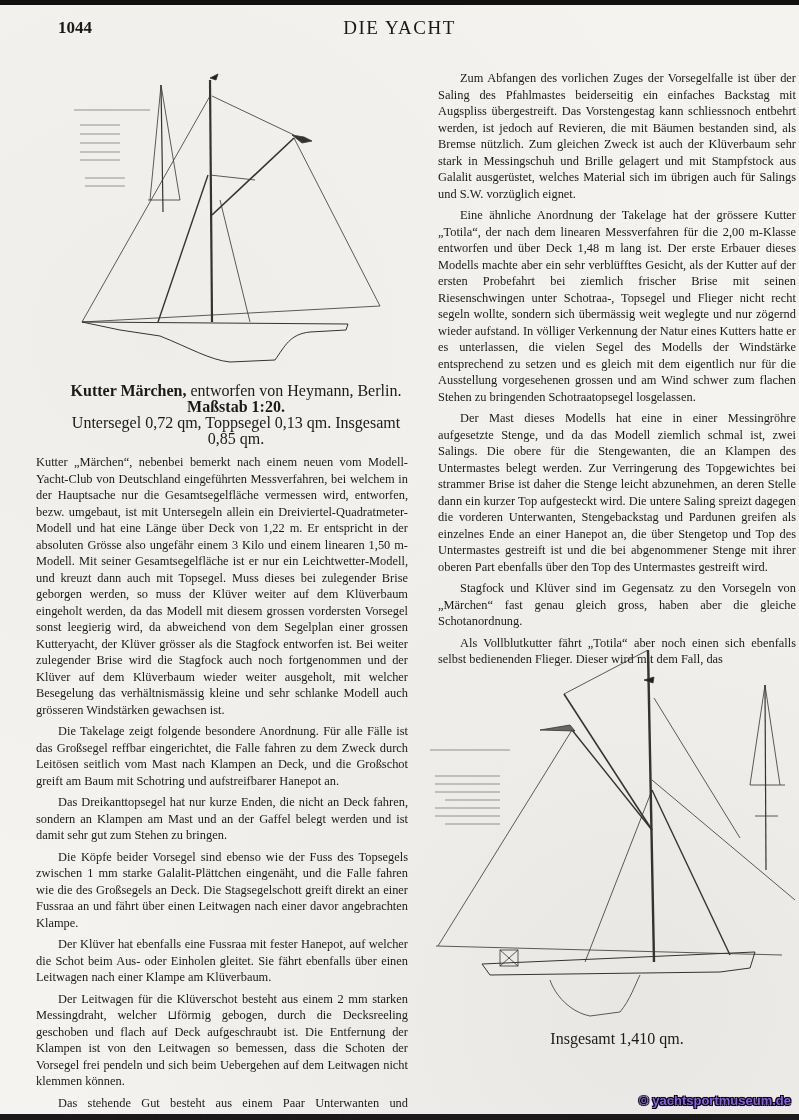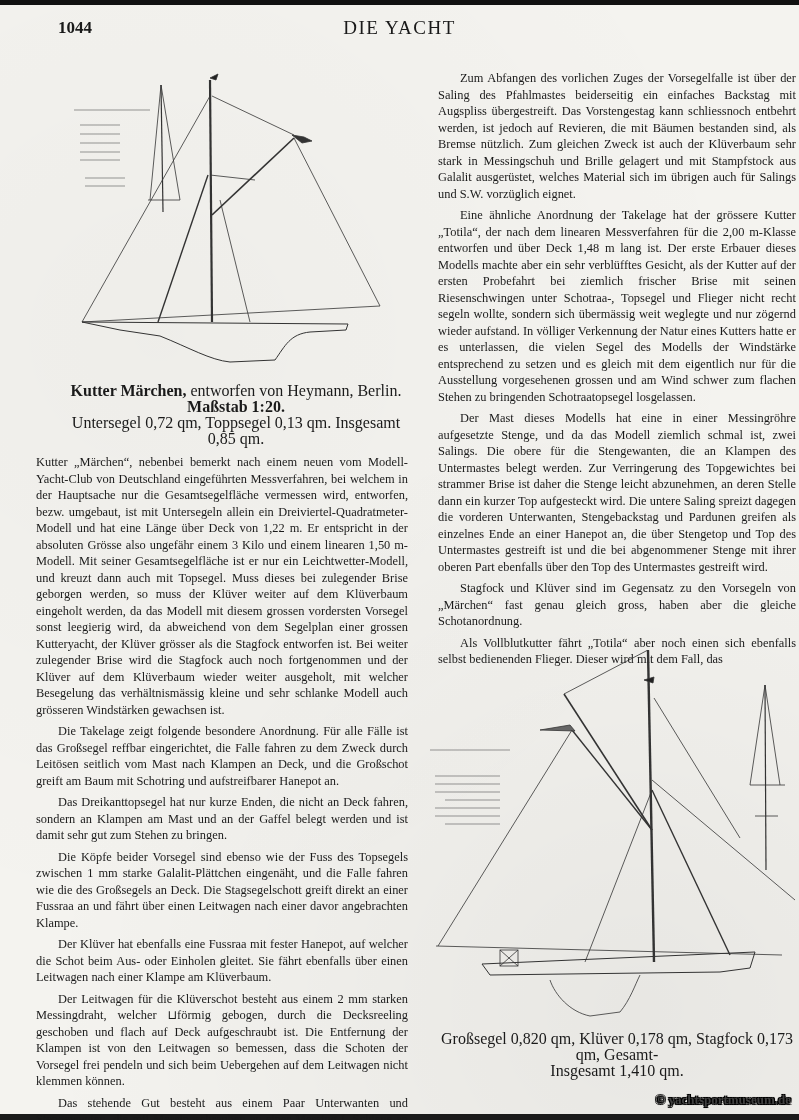--- a/index.html
+++ b/index.html
@@ -22,21 +22,21 @@
   .col p.noindent { text-indent:0; }
   .col-left { left:36px; top:450px; width:372px; }
   .col-right { left:438px; top:66px; width:358px; }
   .caption { position:absolute; font-family:"Liberation Serif", serif; font-size:16px; line-height:16px; text-align:center; }
   .caption b { font-weight:bold; }
   .cap1 { left:66px; top:383px; width:340px; }
   .cap2 { left:438px; top:1031px; width:358px; }
   .fig { position:absolute; }
   .fig1 { left:60px; top:60px; width:360px; height:310px; }
   .fig2 { left:420px; top:650px; width:379px; height:370px; }
-  .watermark { position:absolute; right:8px; bottom:12px; font-family:Liberation Serif, serif; font-weight:bold; font-size:13px; color:#404040; text-shadow:0 0 2px #000, 1px 1px 0 #000, -1px -1px 0 #000, 1px -1px 0 #000, -1px 1px 0 #000; }
+  .watermark { position:absolute; right:8px; bottom:12px; font-family:Liberation Sans, sans-serif; font-weight:bold; font-size:13px; color:#8b5cf6; text-shadow:0 0 2px #000, 1px 1px 0 #000, -1px -1px 0 #000, 1px -1px 0 #000, -1px 1px 0 #000; }
 </style>
 </head>
 <body>
 
 <div class="grain"></div>
 <div class="topbar"></div>
 <div class="botbar"></div>
 
 <div class="page-number">1044</div>
 <div class="running-title">DIE YACHT</div>
@@ -139,17 +139,16 @@
       <line x1="15" y1="134" x2="80" y2="134"></line>
     <line x1="15" y1="142" x2="80" y2="142"></line>
       <line x1="25" y1="150" x2="80" y2="150"></line>
     <line x1="15" y1="158" x2="80" y2="158"></line>
       <line x1="15" y1="166" x2="80" y2="166"></line>
     <line x1="25" y1="174" x2="80" y2="174"></line>
   </g>
 </svg>
 
 <div class="caption cap2">
-  <div>Großsegel 0,820 qm, Klüver 0,178 qm, Stagfock 0,173 qm, Gesamt-</div>
   <div>Insgesamt 1,410 qm.</div>
 </div>
 
 <div class="watermark">© yachtsportmuseum.de</div>
 
 </body></html>

